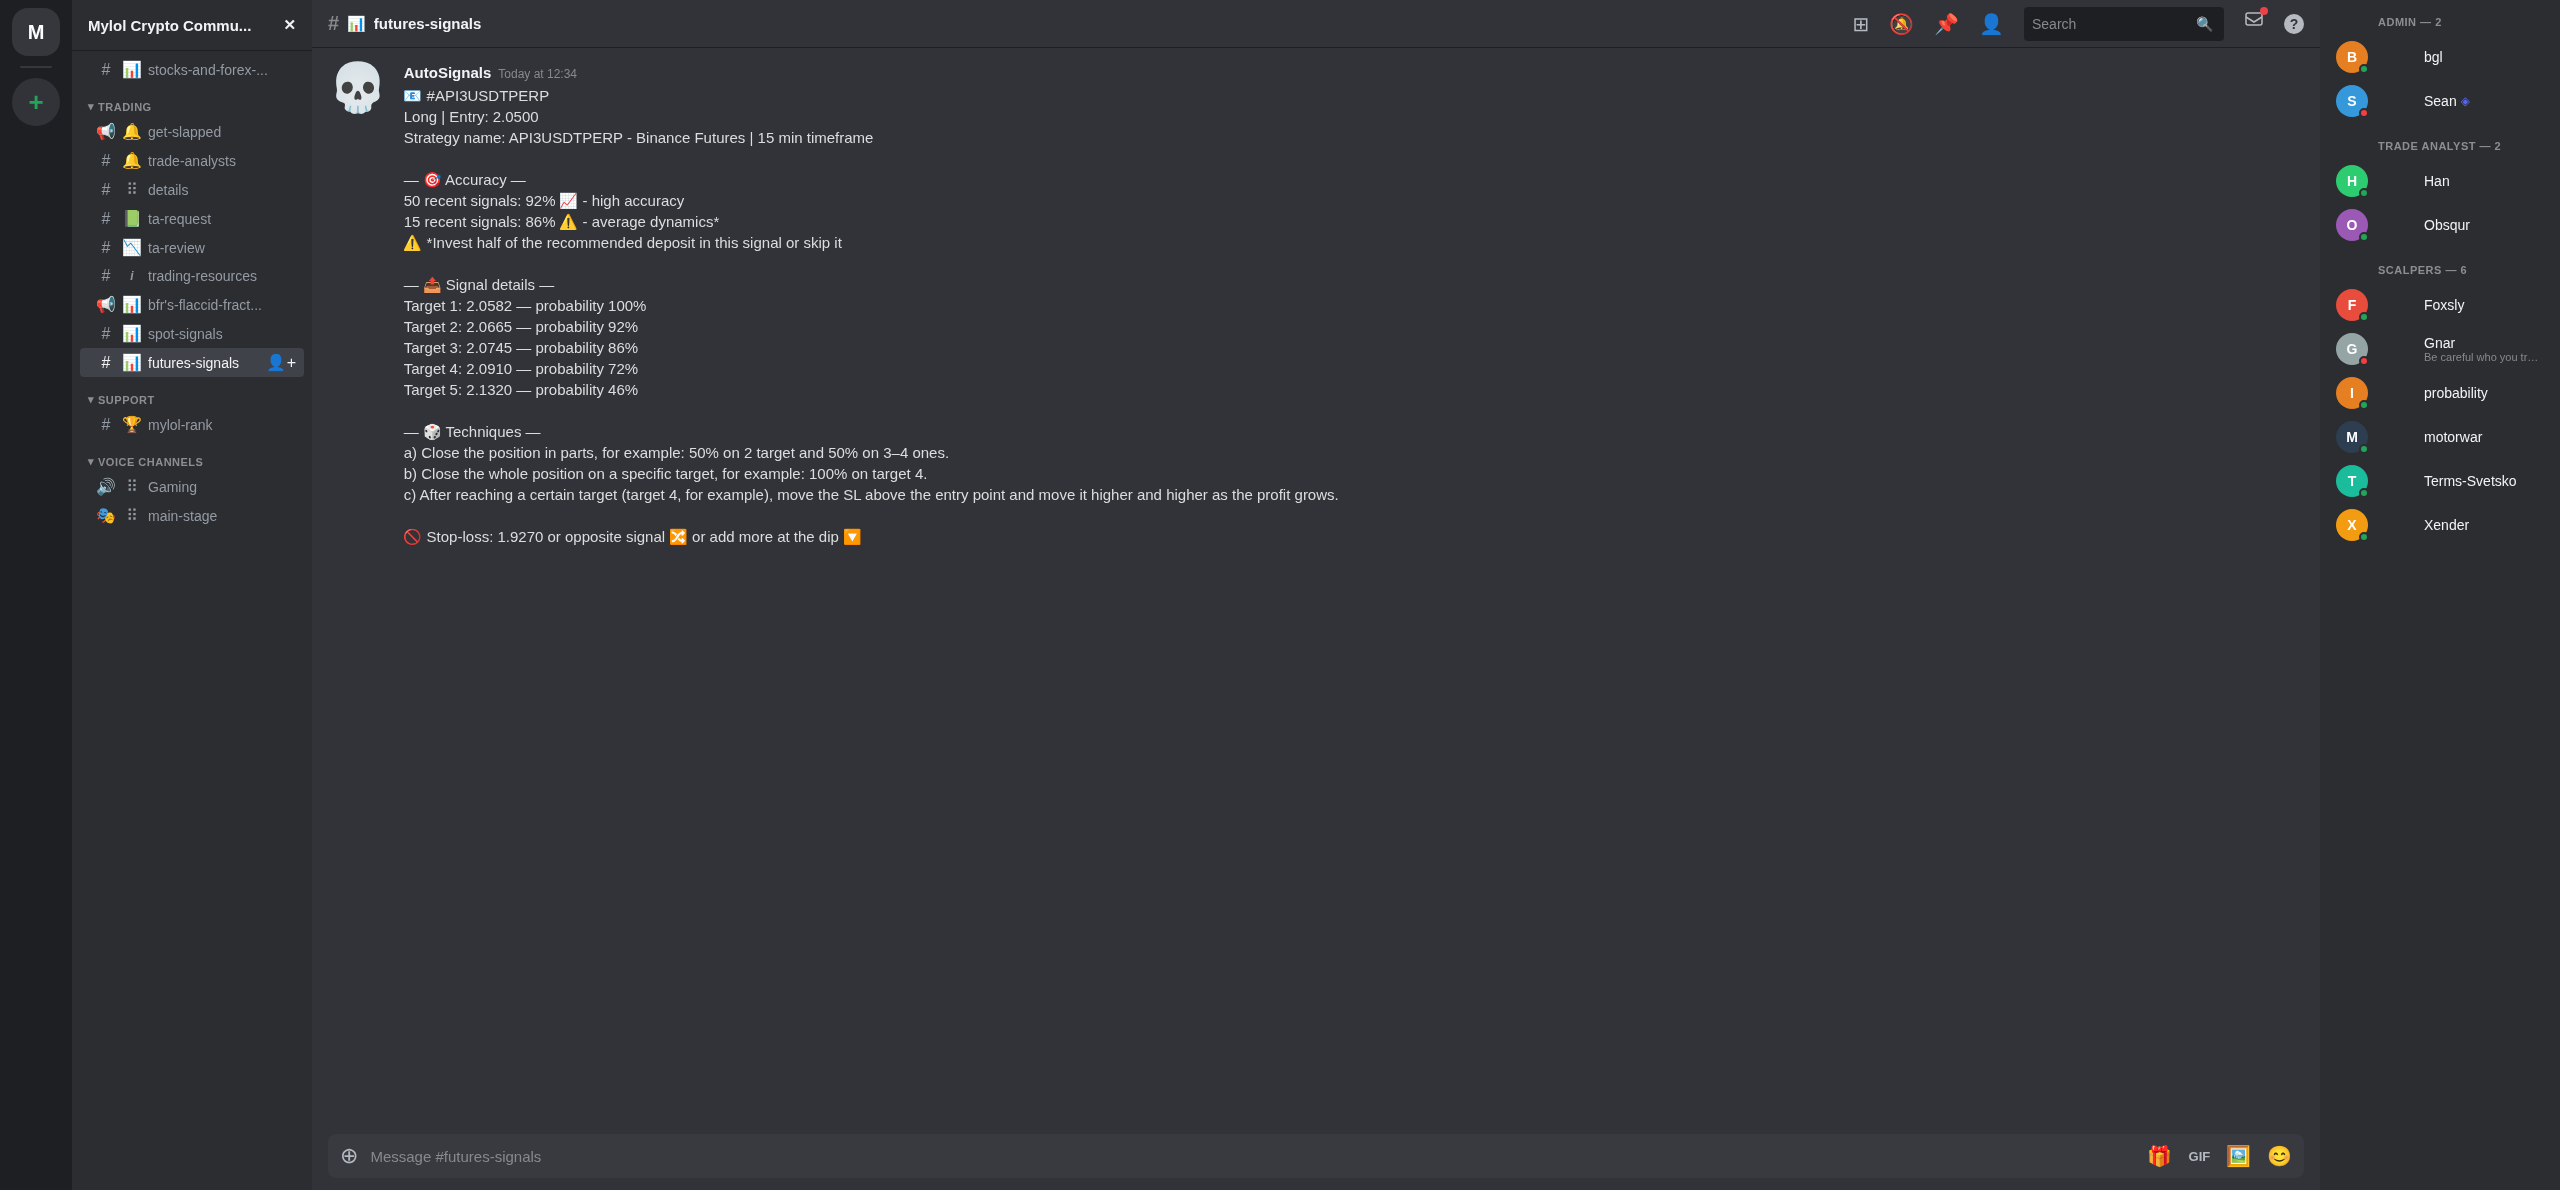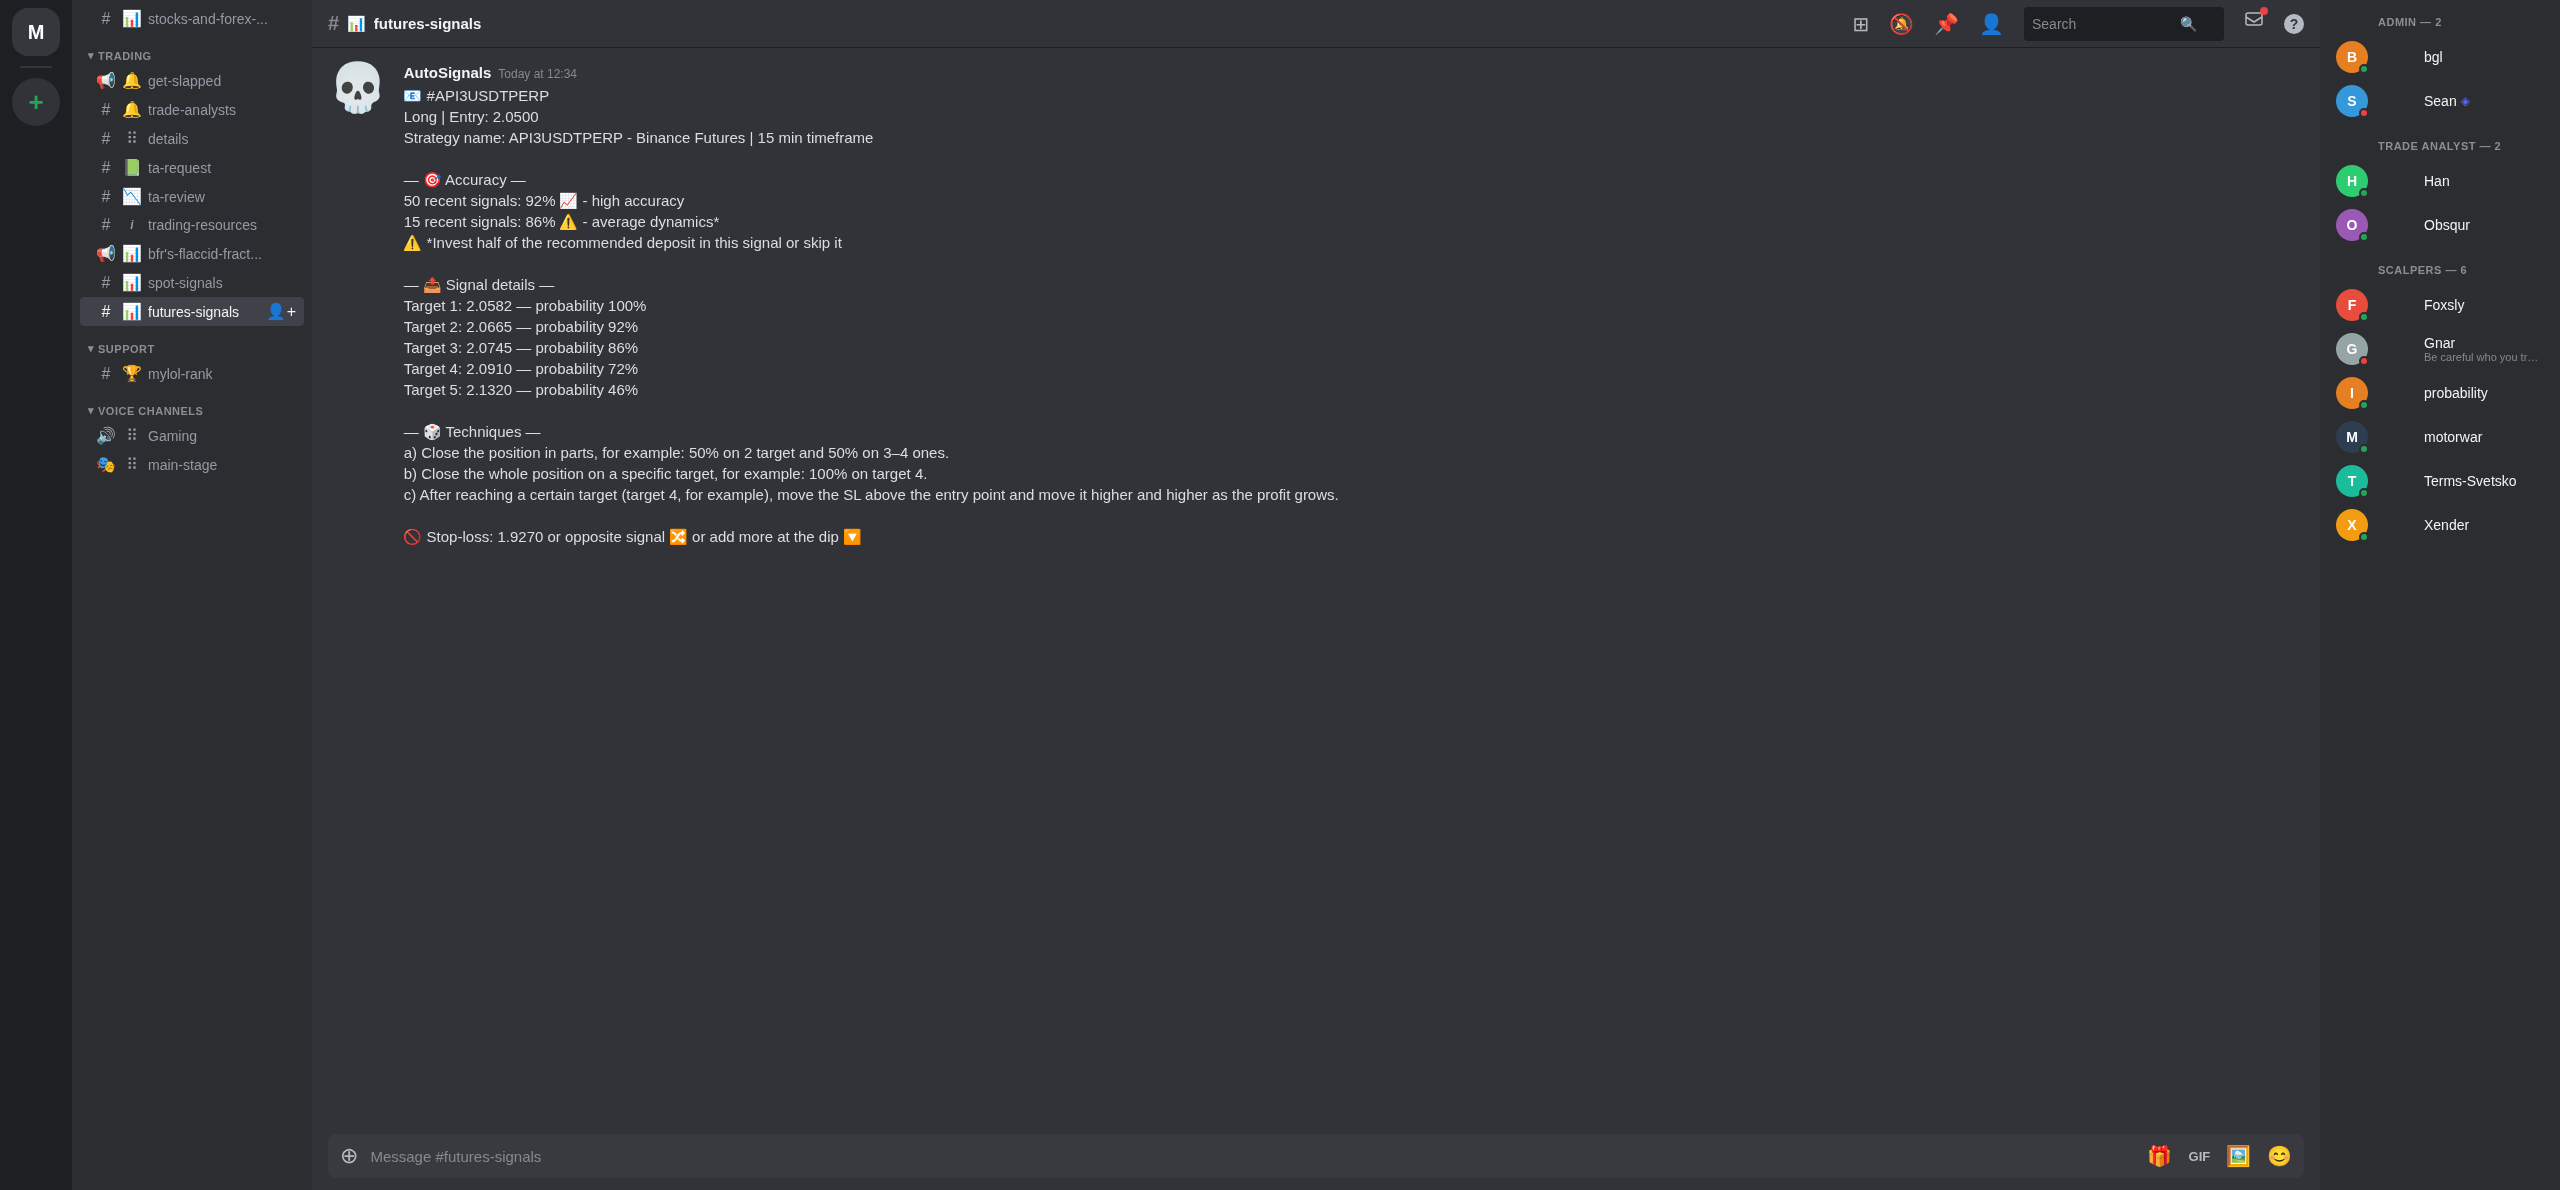--- a/index.html
+++ b/index.html
@@ -144,21 +144,21 @@
     .search-bar {
       background: #1e1f22;
       border: none;
       border-radius: 4px;
       padding: 9px 8px;
       color: #dcddde;
       width: 200px;
       font-size: 14px;
       display: flex;
       align-items: flex-start;
-      gap: 8px;
+      gap: 24px;
       cursor: pointer;
     }
     .search-bar input {
       background: transparent;
       border: none;
       outline: none;
       color: #dcddde;
       width: 140px;
       font-size: 14px;
     }
@@ -325,20 +325,24 @@
 </head>
 <body>
 
 <div class="server-sidebar">
   <div class="server-icon active" title="Mylol Crypto Community">M</div>
   <div style="width:32px;height:2px;background:#35373c;border-radius:1px;margin:2px 0;"></div>
   <div class="server-icon" style="background:#313338;color:#23a559;font-size:26px;">+</div>
 </div>
 
 <div class="channel-sidebar">
+  <div class="server-header">
+    <span>Mylol Crypto Commu...</span>
+    <span>✕</span>
+  </div>
 
   <div style="padding: 4px 0;">
 
     <div class="channel-item">
       <span class="channel-icon">#</span>
       <span class="channel-icon">📊</span>
       <span class="channel-name">stocks-and-forex-...</span>
     </div>
 
     <div class="channel-category">

